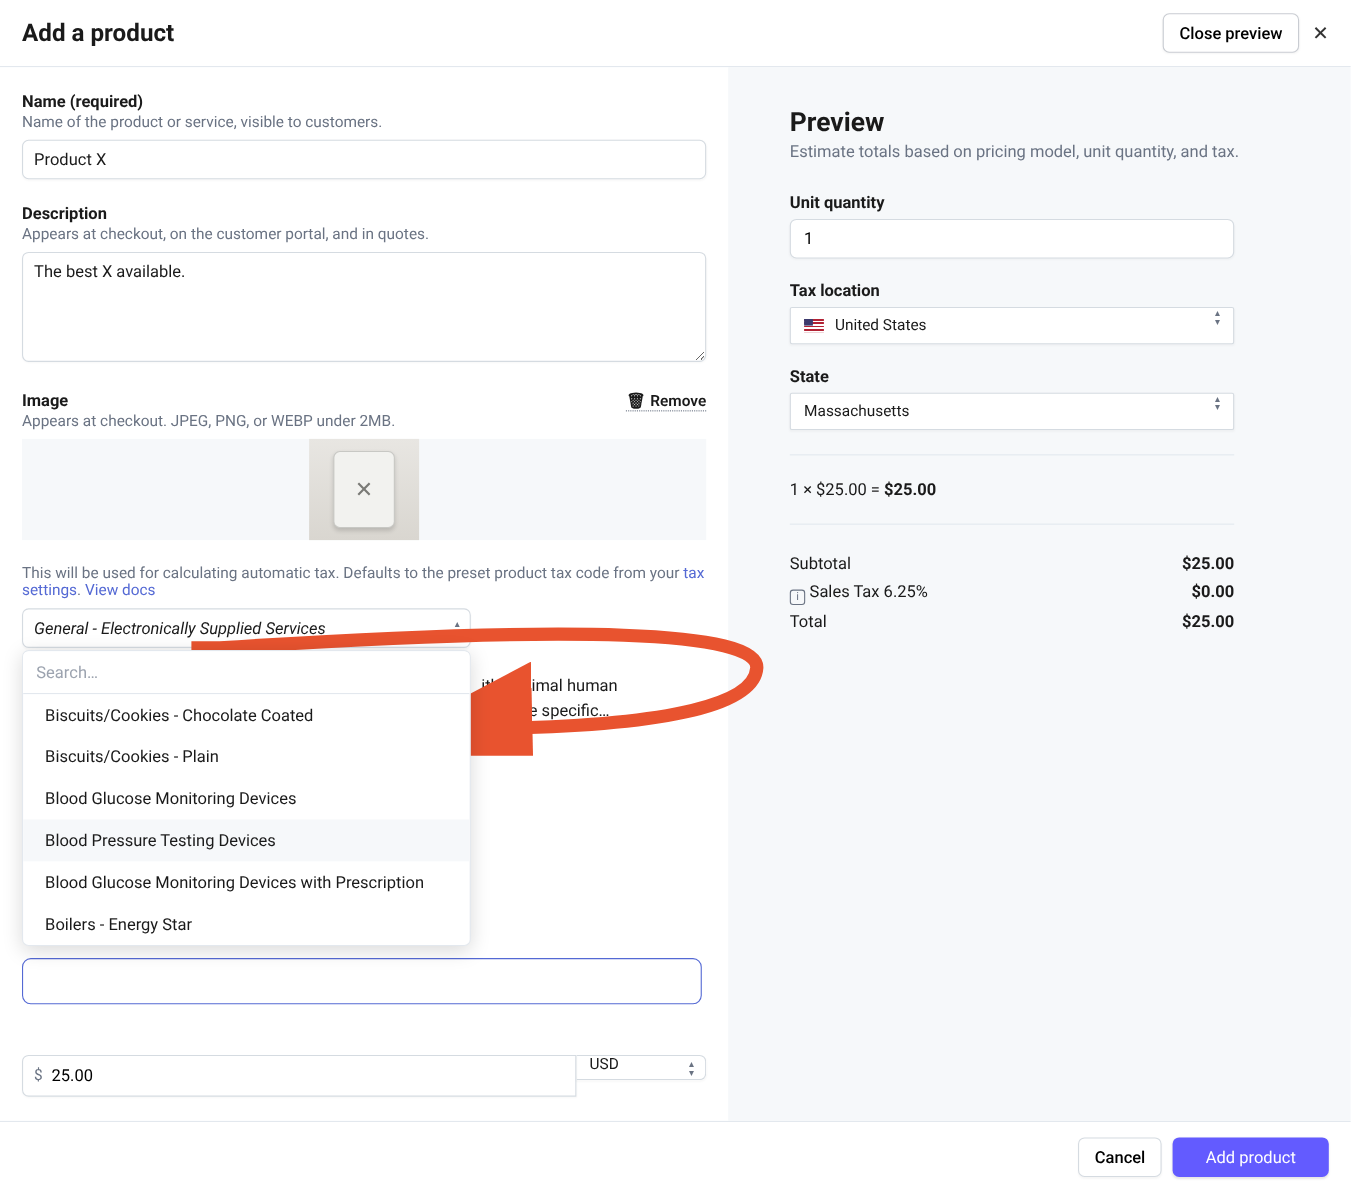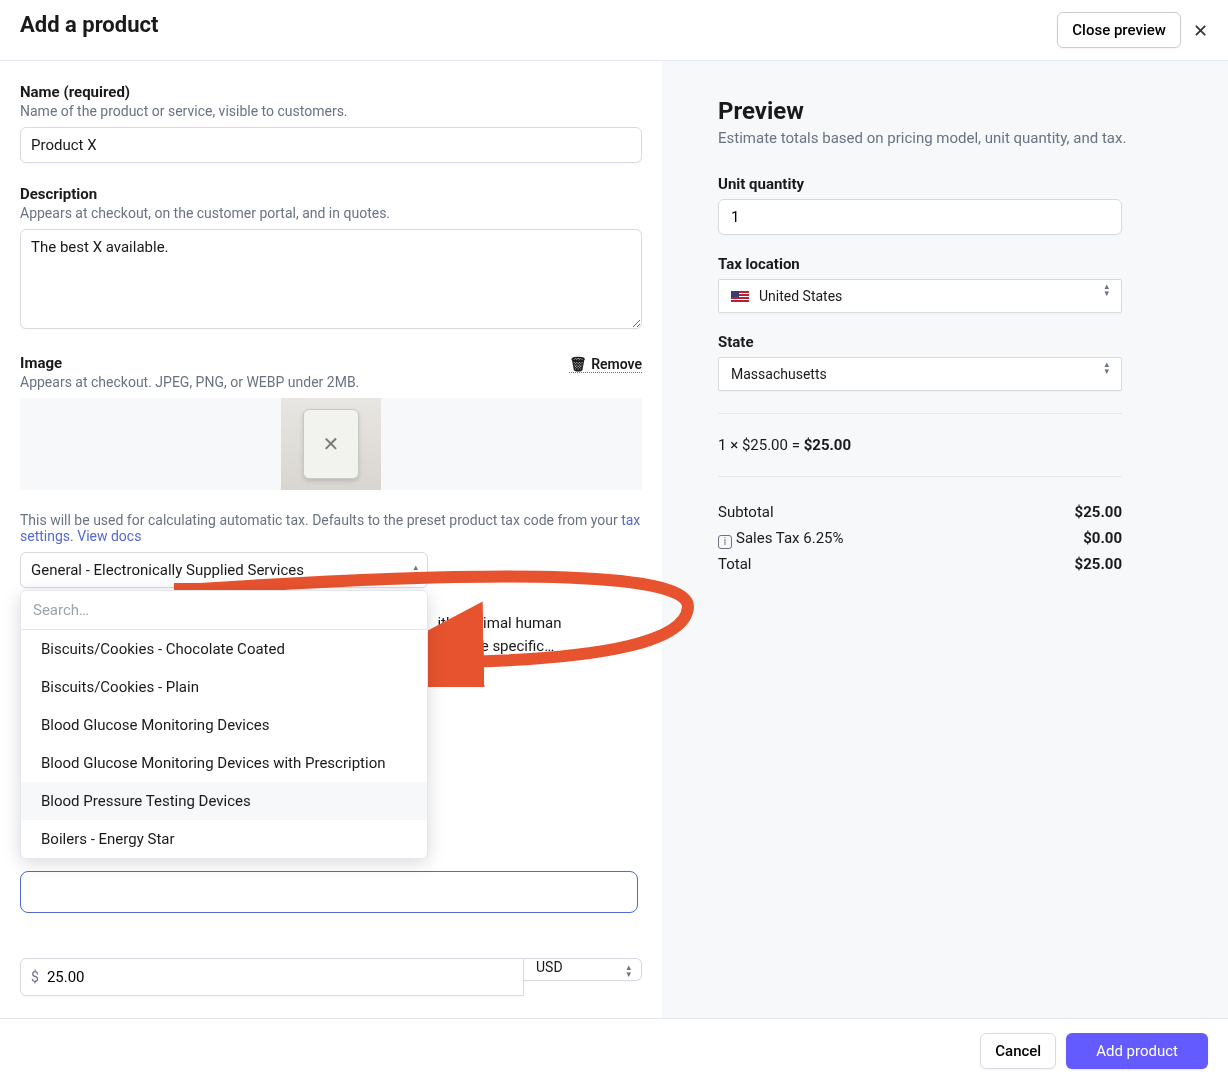--- a/index.html
+++ b/index.html
@@ -1,37 +1,37 @@
 <!DOCTYPE html>
 <html><head>
 <meta charset="utf-8">
 <style>
   * { box-sizing: border-box; margin: 0; padding: 0; font-family: -apple-system, BlinkMacSystemFont, "Segoe UI", Roboto, sans-serif; }
   body { background: #fff; color: #1a1a1a; font-size: 14px; }
-  .header { display:flex; align-items:flex-start; justify-content:space-between; padding: 12px 20px; border-bottom:1px solid #e3e8ee; }
+  .header { display:flex; align-items:center; justify-content:space-between; padding: 12px 20px; border-bottom:1px solid #e3e8ee; }
   .header h1 { font-size: 22px; font-weight: 700; }
   .header-right { display:flex; align-items:center; gap: 12px; }
   .btn-outline { border:1px solid #c9ccd2; background:#fff; padding:8px 14px; border-radius:6px; font-size:15px; font-weight:500; cursor:pointer; box-shadow:0 1px 2px rgba(0,0,0,0.04);}
   .icon-close { cursor:pointer; font-size:18px; color:#333; }
   .main { display:flex; min-height: 900px; }
   .left { flex: 0 0 662px; padding: 22px 20px; overflow:visible; position:relative; }
   .right { flex:1; background:#f6f8fa; padding: 36px 40px 20px 56px; }
   .field { margin-bottom: 22px; position:relative; }
   .field-label { font-size:15px; font-weight:700; color:#1a1a1a; margin-bottom:2px; }
   .field-help { font-size:14px; color:#6a7383; margin-bottom:8px; }
   .input, .textarea, .select { width:100%; border:1px solid #d5dbe1; border-radius:6px; padding:8px 10px; font-size:15px; color:#1a1a1a; background:#fff; box-shadow:0 1px 2px rgba(0,0,0,0.03);}
   .textarea { height:100px; resize:vertical; }
   .image-row { display:flex; align-items:center; justify-content:space-between; }
   .remove-link { display:flex; align-items:center; gap:4px; font-size:14px; font-weight:600; color:#1a1a1a; cursor:pointer; border-bottom:1px dotted #6a7383; }
   .image-preview-wrap { background:#f6f8fa; height:92px; display:flex; align-items:center; justify-content:center; margin-top:6px; }
   .image-preview { width:100px; height:92px; background:linear-gradient(#e8e6e2,#d9d6d0); display:flex; align-items:center; justify-content:center; }
   .box-icon { width:56px; height:70px; background:#f2f2ef; border:1px solid #c8c8c4; border-radius:6px; display:flex; align-items:center; justify-content:center; color:#7a7a76; font-size:20px; box-shadow:0 2px 4px rgba(0,0,0,.15); }
   .link { color:#5469d4; cursor:pointer; }
   .select-wrap { position:relative; width:408px; }
-  .select-wrap .input { padding-right:30px; }
+  .select-wrap .input { padding-right:30px;font-style:italic; }
   .chev { position:absolute; right:10px; top:50%; transform:translateY(-50%); color:#6a7383; font-size:12px; pointer-events:none; display:flex; flex-direction:column; line-height:6px;}
   .chev span:first-child::before{content:"\25B4"; font-size:9px;}
   .chev span:last-child::before{content:"\25BE"; font-size:9px;}
   .dropdown { position:absolute; top:38px; left:0; width:408px; background:#fff; border:1px solid #e3e8ee; border-radius:6px; box-shadow:0 4px 18px rgba(0,0,0,0.15); z-index:10; overflow:hidden; }
   .dropdown .search { width:calc(100% - 0px); border:none; border-bottom:1px solid #e3e8ee; border-radius:0; padding:10px 12px; font-size:15px; outline:none; }
   .dropdown .search::placeholder { color:#9ca3af; }
   .dd-item { padding:10px 20px; font-size:15px; cursor:pointer; color:#1a1a1a; }
   .dd-item:hover, .dd-item.hover { background:#f6f8fa; }
   .arrow-annot { position:absolute; z-index:5; pointer-events:none; left:160px; top:486px; width:540px; height:140px; }
   .price-row { display:flex; gap:0; margin-top:370px;}
@@ -113,22 +113,22 @@
         <div class="chev">
             <span></span>
             <span></span>
           </div>
 
         <div class="dropdown">
           <input class="search" placeholder="Search…" style="">
           <div class="dd-item">Biscuits/Cookies - Chocolate Coated</div>
           <div class="dd-item">Biscuits/Cookies - Plain</div>
           <div class="dd-item">Blood Glucose Monitoring Devices</div>
+          <div class="dd-item hover">Blood Pressure Testing Devices</div>
           <div class="dd-item">Blood Glucose Monitoring Devices with Prescription</div>
-          <div class="dd-item hover">Blood Pressure Testing Devices</div>
           <div class="dd-item">Boilers - Energy Star</div>
         </div>
       </div>
     </div>
 
     <div style="position:absolute; left:430px; top:553px; font-size:15px; color:#1a1a1a;">
       <span style="visibility:hidden;">x</span><span>ith minimal human</span>
     </div>
     <div style="position:absolute; left:430px; top:576px; font-size:15px; color:#1a1a1a;">
       <span style="visibility:hidden;">x</span><span>er more specific…</span>

